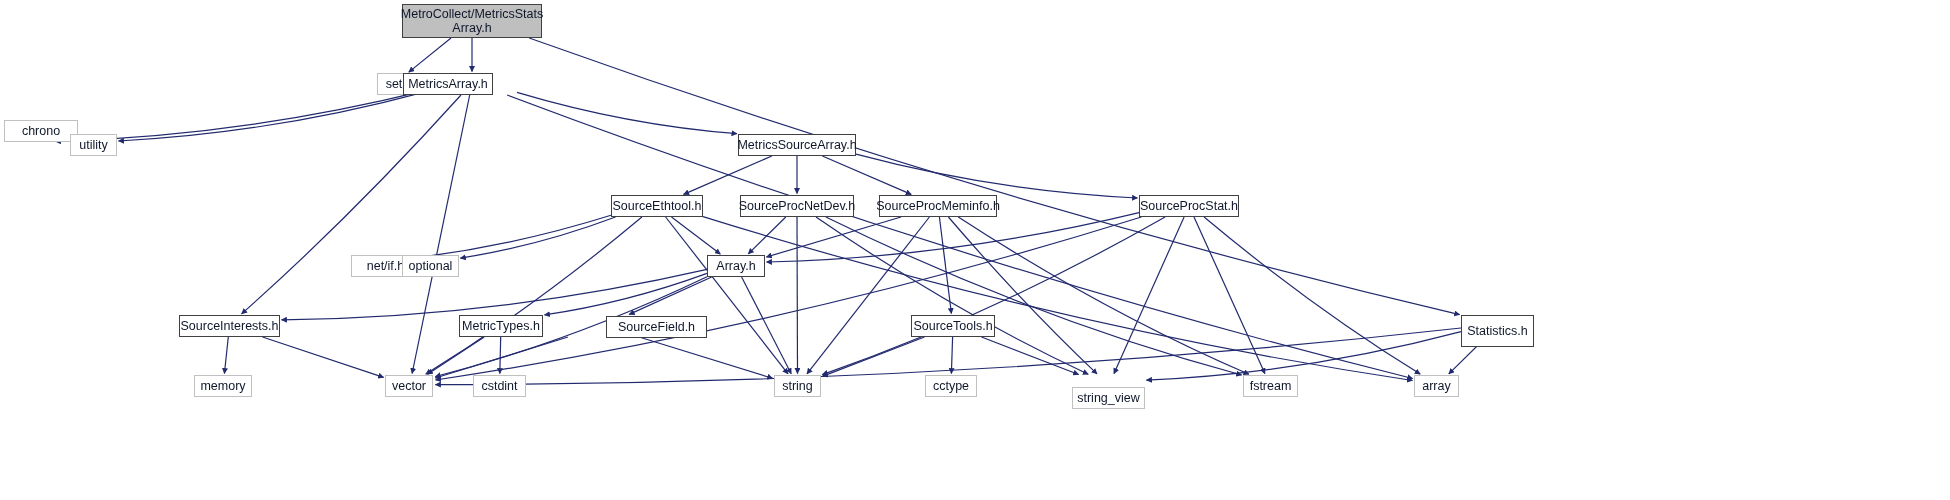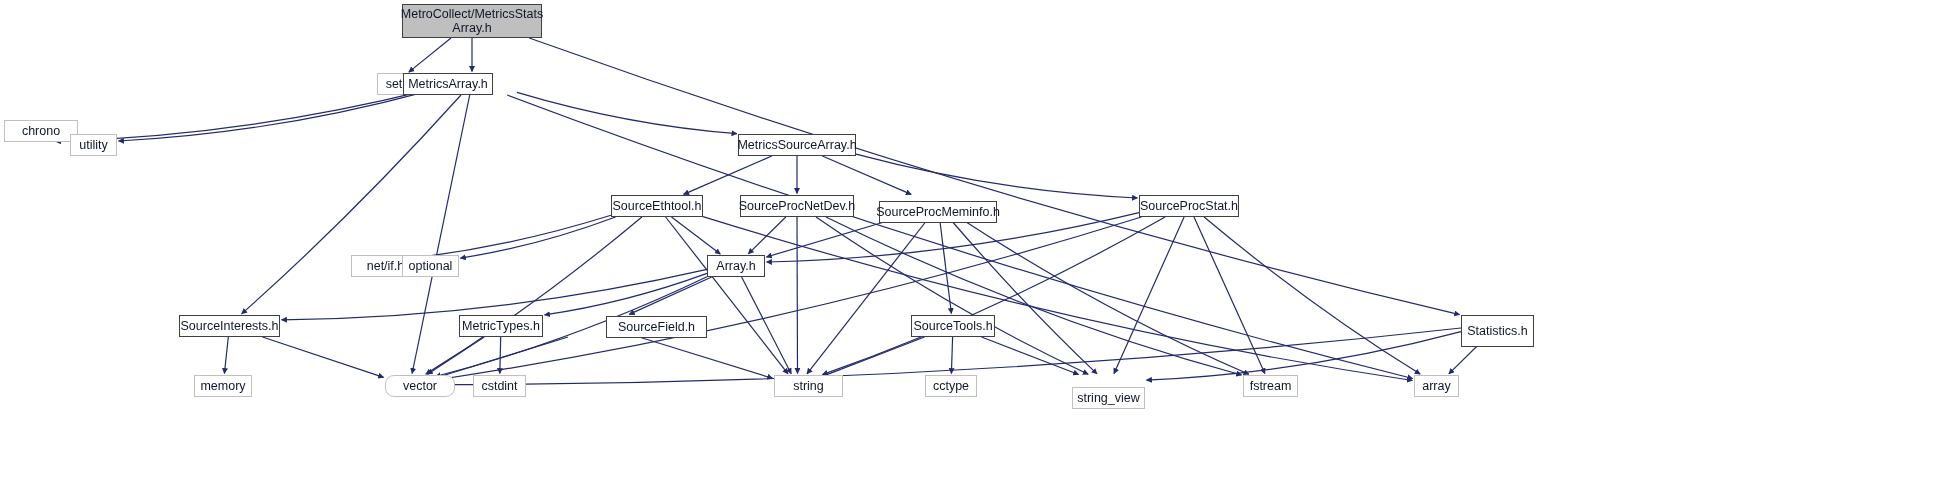--- a/index.html
+++ b/index.html
@@ -105,32 +105,32 @@
   <div id="nodes">
       <div class="node root" style="left: 402px; top: 4px; width: 140px; height: 34px;"><span>MetroCollect/MetricsStats
 Array.h</span></div>
       <div class="node" style="left: 377px; top: 73px; width: 34px; height: 22px;"><span>set</span></div>
       <div class="node strong" style="left: 403px; top: 73px; width: 90px; height: 22px;"><span>MetricsArray.h</span></div>
       <div class="node" style="left: 4px; top: 120px; width: 74px; height: 22px;"><span>chrono</span></div>
       <div class="node" style="left: 70px; top: 134px; width: 47px; height: 22px;"><span>utility</span></div>
       <div class="node strong" style="left: 738px; top: 134px; width: 118px; height: 22px;"><span>MetricsSourceArray.h</span></div>
       <div class="node strong" style="left: 611px; top: 195px; width: 92px; height: 22px;"><span>SourceEthtool.h</span></div>
       <div class="node strong" style="left: 740px; top: 195px; width: 114px; height: 22px;"><span>SourceProcNetDev.h</span></div>
-      <div class="node strong" style="left: 879px; top: 201px; width: 118px; height: 22px;"><span>SourceProcMeminfo.h</span></div>
+      <div class="node strong" style="left: 879px; top: 195px; width: 118px; height: 22px;"><span>SourceProcMeminfo.h</span></div>
       <div class="node strong" style="left: 1139px; top: 195px; width: 100px; height: 22px;"><span>SourceProcStat.h</span></div>
       <div class="node" style="left: 351px; top: 255px; width: 69px; height: 22px;"><span>net/if.h</span></div>
       <div class="node" style="left: 402px; top: 255px; width: 57px; height: 22px;"><span>optional</span></div>
       <div class="node strong" style="left: 707px; top: 255px; width: 58px; height: 22px;"><span>Array.h</span></div>
       <div class="node strong" style="left: 179px; top: 315px; width: 101px; height: 22px;"><span>SourceInterests.h</span></div>
       <div class="node strong" style="left: 459px; top: 315px; width: 84px; height: 22px;"><span>MetricTypes.h</span></div>
       <div class="node strong" style="left: 562px; top: 316px; width: 101px; height: 22px; margin-left: 44px;"><span>SourceField.h</span></div>
       <div class="node strong" style="left: 911px; top: 315px; width: 84px; height: 22px;"><span>SourceTools.h</span></div>
       <div class="node strong" style="left: 1461px; top: 315px; width: 73px; height: 32px;"><span>Statistics.h</span></div>
       <div class="node" style="left: 194px; top: 375px; width: 58px; height: 22px;"><span>memory</span></div>
-      <div class="node" style="left: 385px; top: 375px; width: 70px; height: 22px; border-radius: 9px;"><span>vector</span></div>
+      <div class="node" style="left: 385px; top: 375px; width: 48px; height: 22px;"><span>vector</span></div>
       <div class="node" style="left: 473px; top: 375px; width: 53px; height: 22px;"><span>cstdint</span></div>
-      <div class="node" style="left: 774px; top: 375px; width: 69px; height: 22px;"><span>string</span></div>
+      <div class="node" style="left: 774px; top: 375px; width: 47px; height: 22px;"><span>string</span></div>
       <div class="node" style="left: 925px; top: 375px; width: 52px; height: 22px;"><span>cctype</span></div>
       <div class="node" style="left: 1072px; top: 375px; width: 73px; height: 22px; margin-top: 12px;"><span>string_view</span></div>
       <div class="node" style="left: 1243px; top: 375px; width: 55px; height: 22px;"><span>fstream</span></div>
       <div class="node" style="left: 1414px; top: 375px; width: 45px; height: 22px;"><span>array</span></div>
     </div>
 </div>
 
 </body></html>

